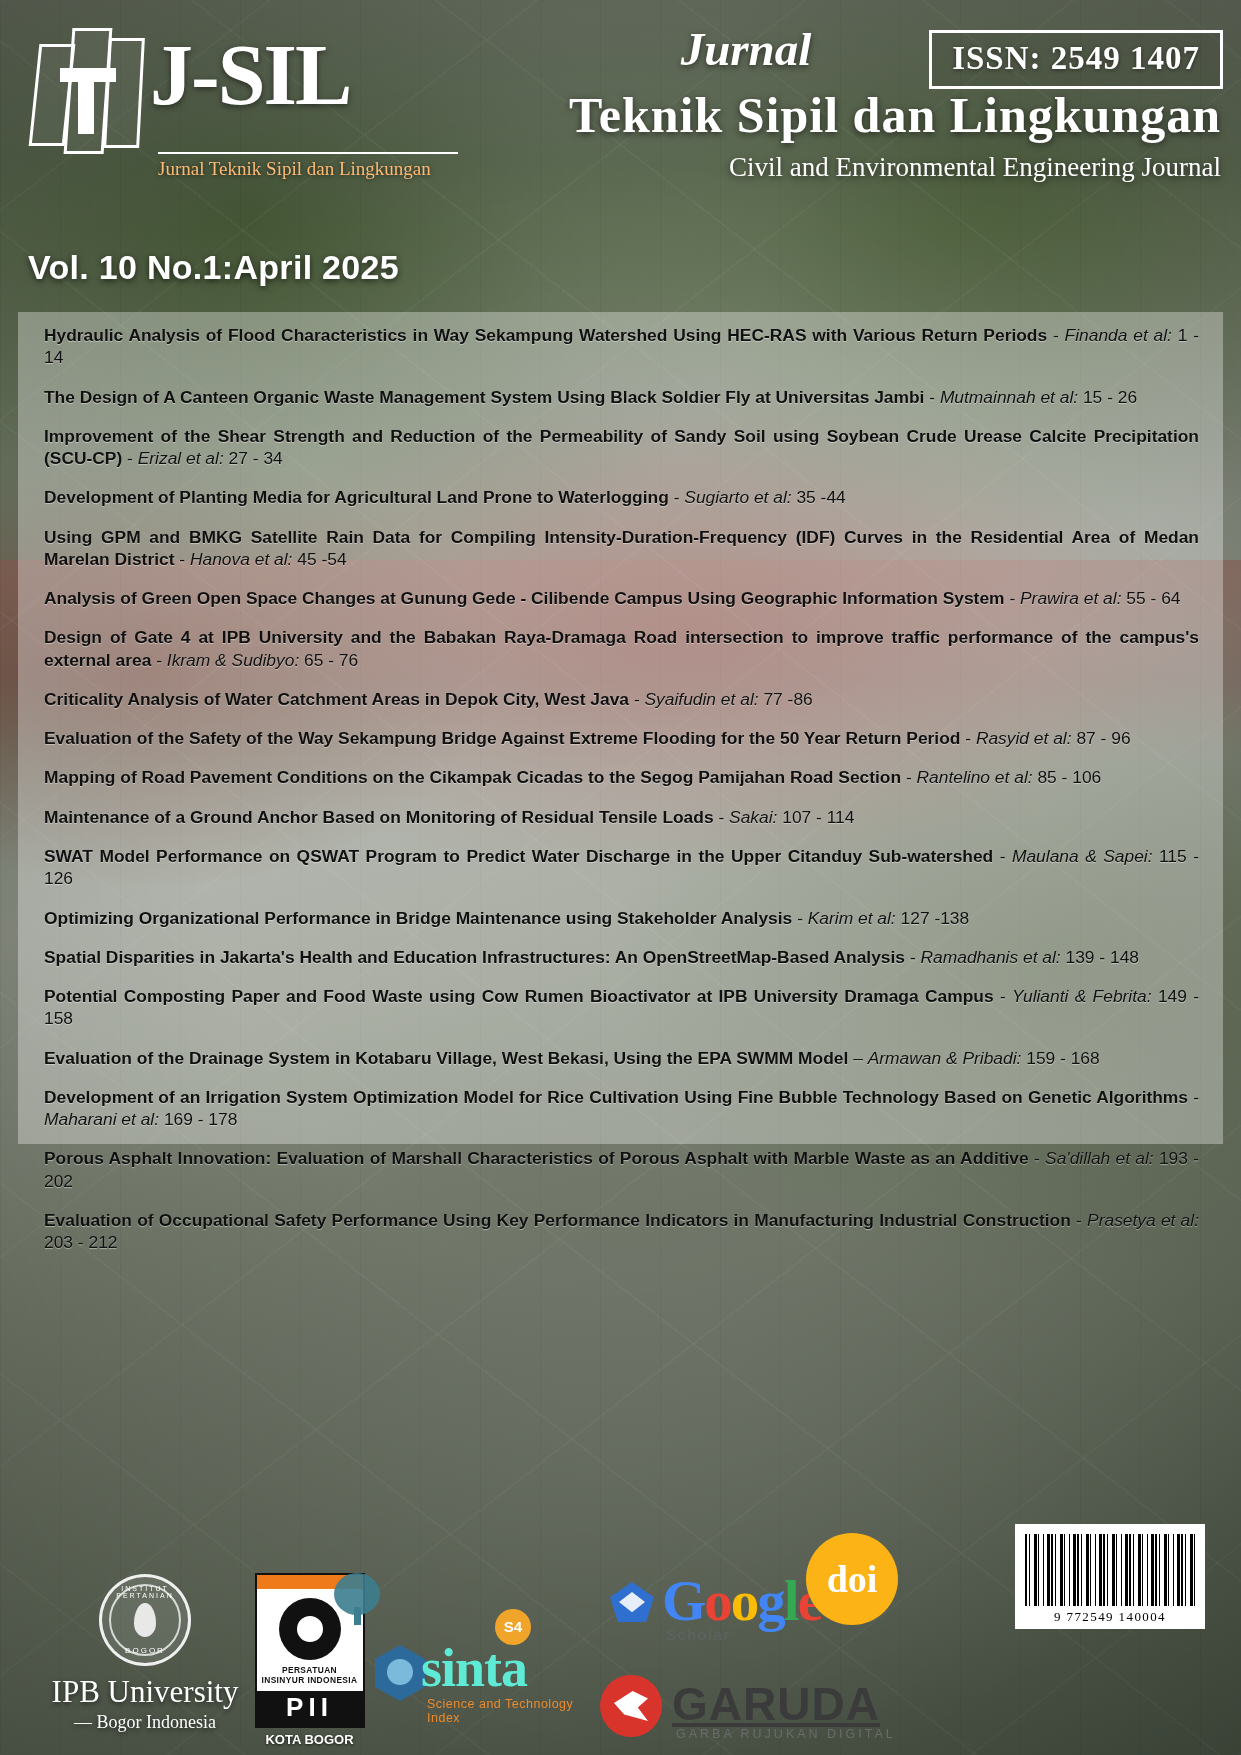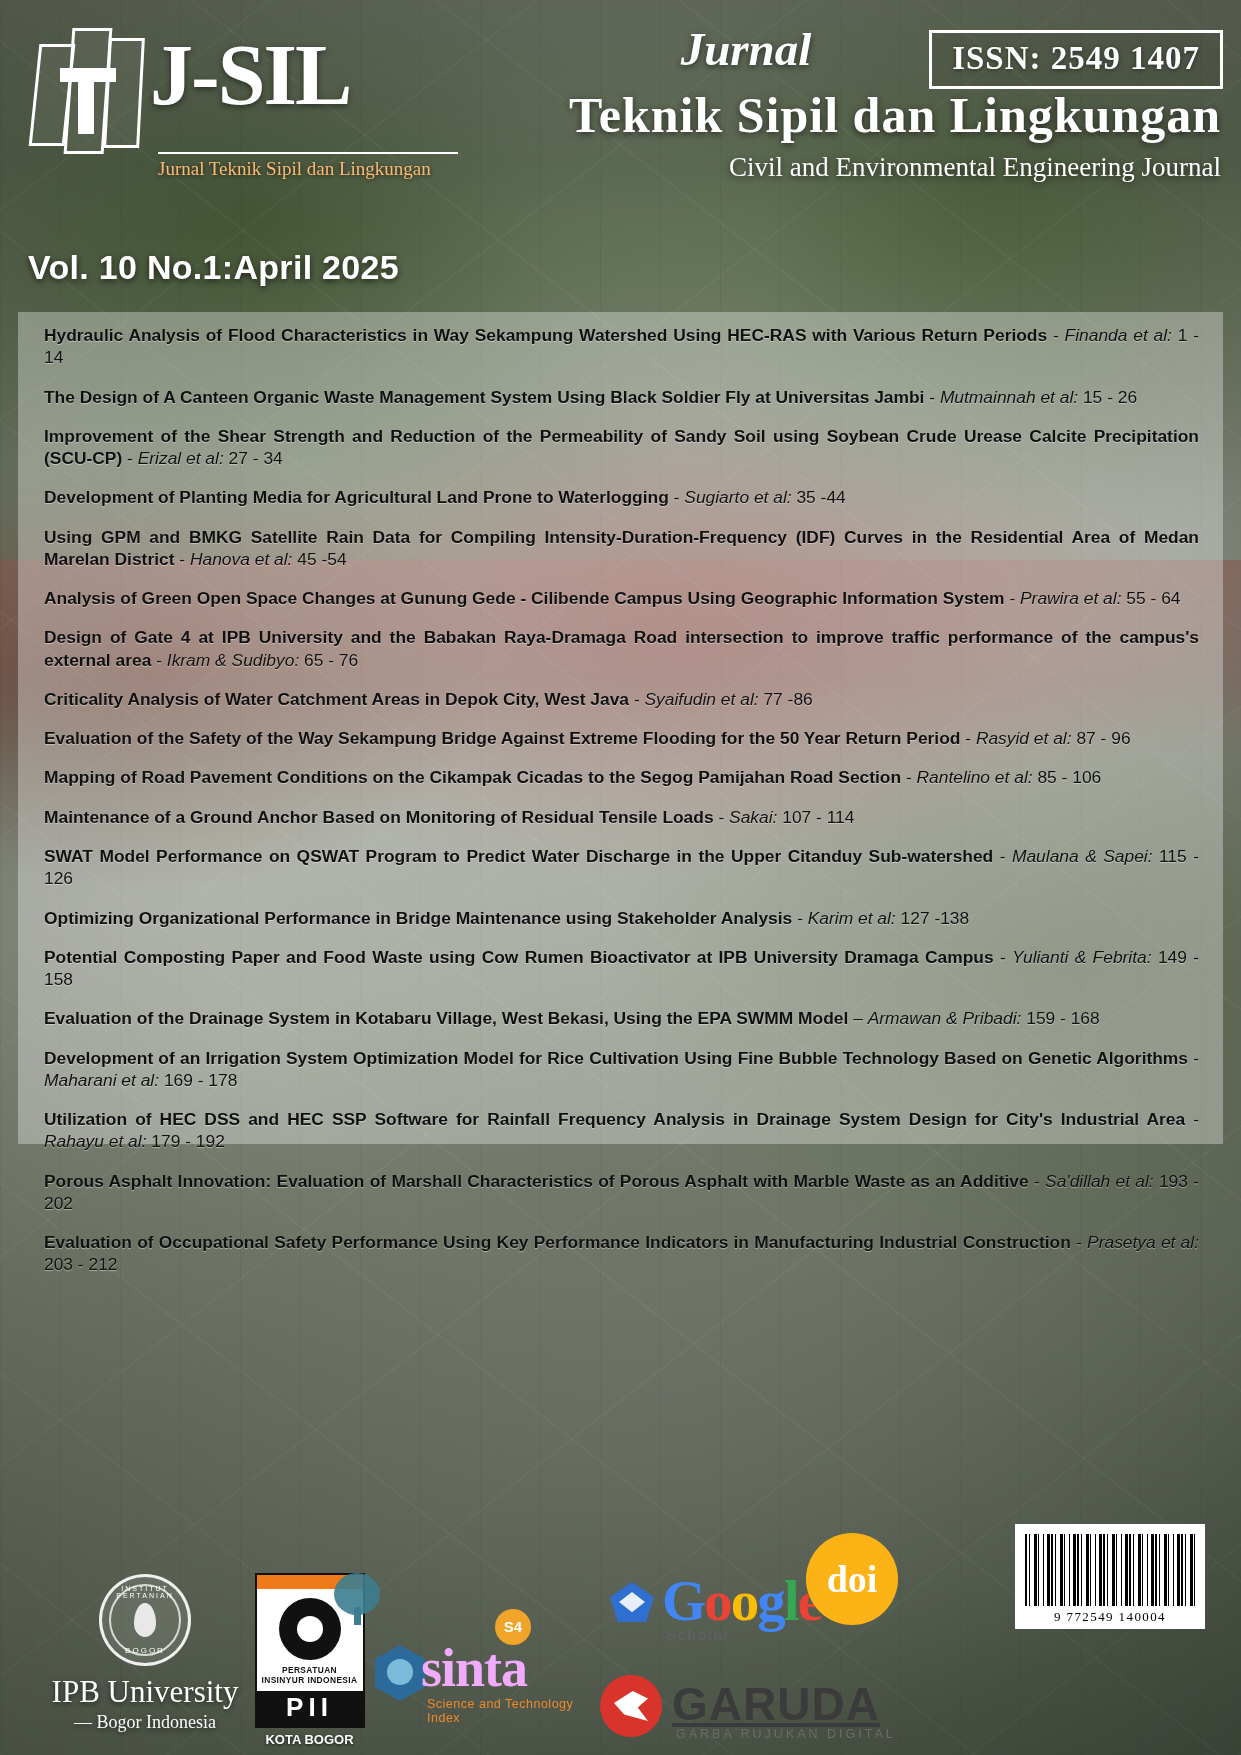--- a/index.html
+++ b/index.html
@@ -352,21 +352,21 @@
     width: 26px; height: 26px;
     border-radius: 50%;
     background: #7fc3e8;
   }
   .sinta-word {
     position: absolute;
     left: 46px; top: 0px;
     font-family: "Liberation Serif", serif;
     font-size: 54px;
     font-weight: bold;
-    color: #f0abfc;
+    color: #5eead4;
     letter-spacing: -1px;
   }
   .sinta-tag {
     position: absolute;
     left: 52px; top: 60px;
     font-size: 12.5px;
     color: #ef8a2c;
     letter-spacing: .5px;
   }
   .sinta-s4 {
@@ -614,38 +614,38 @@
       <span class="tt">SWAT Model Performance on QSWAT Program to Predict Water Discharge in the Upper Citanduy Sub-watershed</span>
       <span class="sep"> - </span><span class="au">Maulana &amp; Sapei:</span>
       <span class="pg">115 - 126</span>
     </div>
     <div class="toc-item">
       <span class="tt">Optimizing Organizational Performance in Bridge Maintenance using Stakeholder Analysis</span>
       <span class="sep"> - </span><span class="au">Karim et al:</span>
       <span class="pg">127 -138</span>
     </div>
     <div class="toc-item">
+      <span class="tt">Spatial Disparities in Jakarta's Health and Education Infrastructures: An OpenStreetMap-Based Analysis</span>
+      <span class="sep"> - </span><span class="au">Ramadhanis et al:</span>
+      <span class="pg">139 - 148</span>
+    </div>
+    <div class="toc-item">
       <span class="tt">Potential Composting Paper and Food Waste using Cow Rumen Bioactivator at IPB University Dramaga Campus</span>
       <span class="sep"> - </span><span class="au">Yulianti &amp; Febrita:</span>
       <span class="pg">149 - 158</span>
     </div>
     <div class="toc-item">
       <span class="tt">Evaluation of the Drainage System in Kotabaru Village, West Bekasi, Using the EPA SWMM Model</span>
       <span class="sep"> – </span><span class="au">Armawan &amp; Pribadi:</span>
       <span class="pg">159 - 168</span>
     </div>
     <div class="toc-item">
       <span class="tt">Development of an Irrigation System Optimization Model for Rice Cultivation Using Fine Bubble Technology Based on Genetic Algorithms</span>
       <span class="sep"> - </span><span class="au">Maharani et al:</span>
       <span class="pg">169 - 178</span>
-    </div>
-    <div class="toc-item">
-      <span class="tt">Utilization of HEC DSS and HEC SSP Software for Rainfall Frequency Analysis in Drainage System Design for City's Industrial Area</span>
-      <span class="sep"> - </span><span class="au">Rahayu et al:</span>
-      <span class="pg">179 - 192</span>
     </div>
     <div class="toc-item">
       <span class="tt">Porous Asphalt Innovation: Evaluation of Marshall Characteristics of Porous Asphalt with Marble Waste as an Additive</span>
       <span class="sep"> - </span><span class="au">Sa'dillah et al:</span>
       <span class="pg">193 - 202</span>
     </div>
     <div class="toc-item">
       <span class="tt">Evaluation of Occupational Safety Performance Using Key Performance Indicators in Manufacturing Industrial Construction</span>
       <span class="sep"> - </span><span class="au">Prasetya et al:</span>
       <span class="pg">203 - 212</span>

